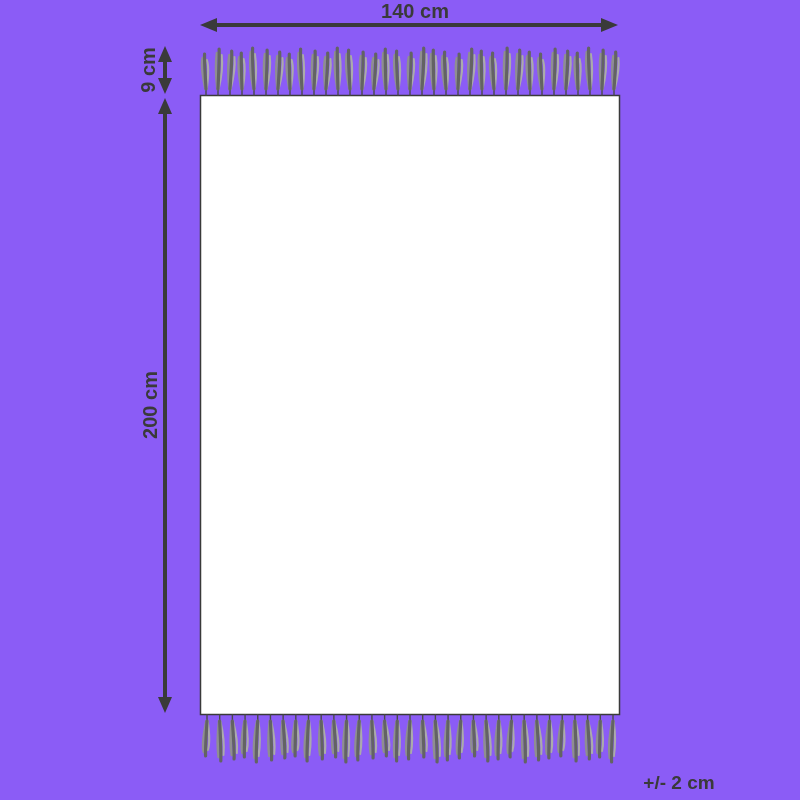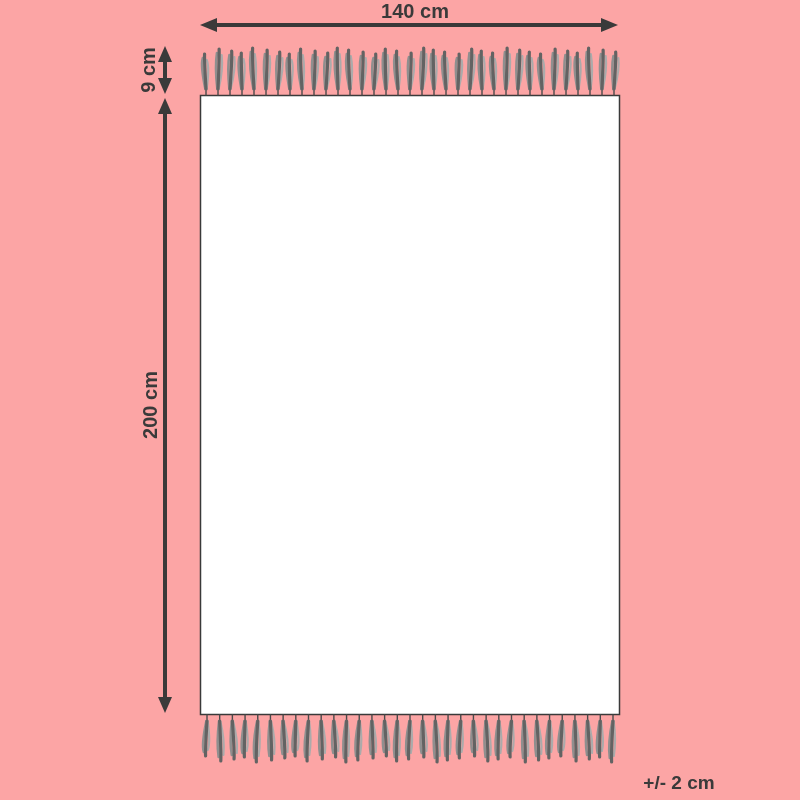--- a/index.html
+++ b/index.html
@@ -8,21 +8,21 @@
     background: #ffffff;
     width: 800px;
     height: 800px;
     overflow: hidden;
     font-family: "Liberation Sans", sans-serif;
   }
   .canvas {
     position: relative;
     width: 800px;
     height: 800px;
-    background: #fca5a5;
+    background: #8b5cf6;
   }
   svg text {
     font-family: "Liberation Sans", "DejaVu Sans", sans-serif;
     font-weight: 700;
   }
   .dim-label { font-size: 20px; }
   .tol-label { font-size: 19px; }
 </style>
 </head>
 <body>

